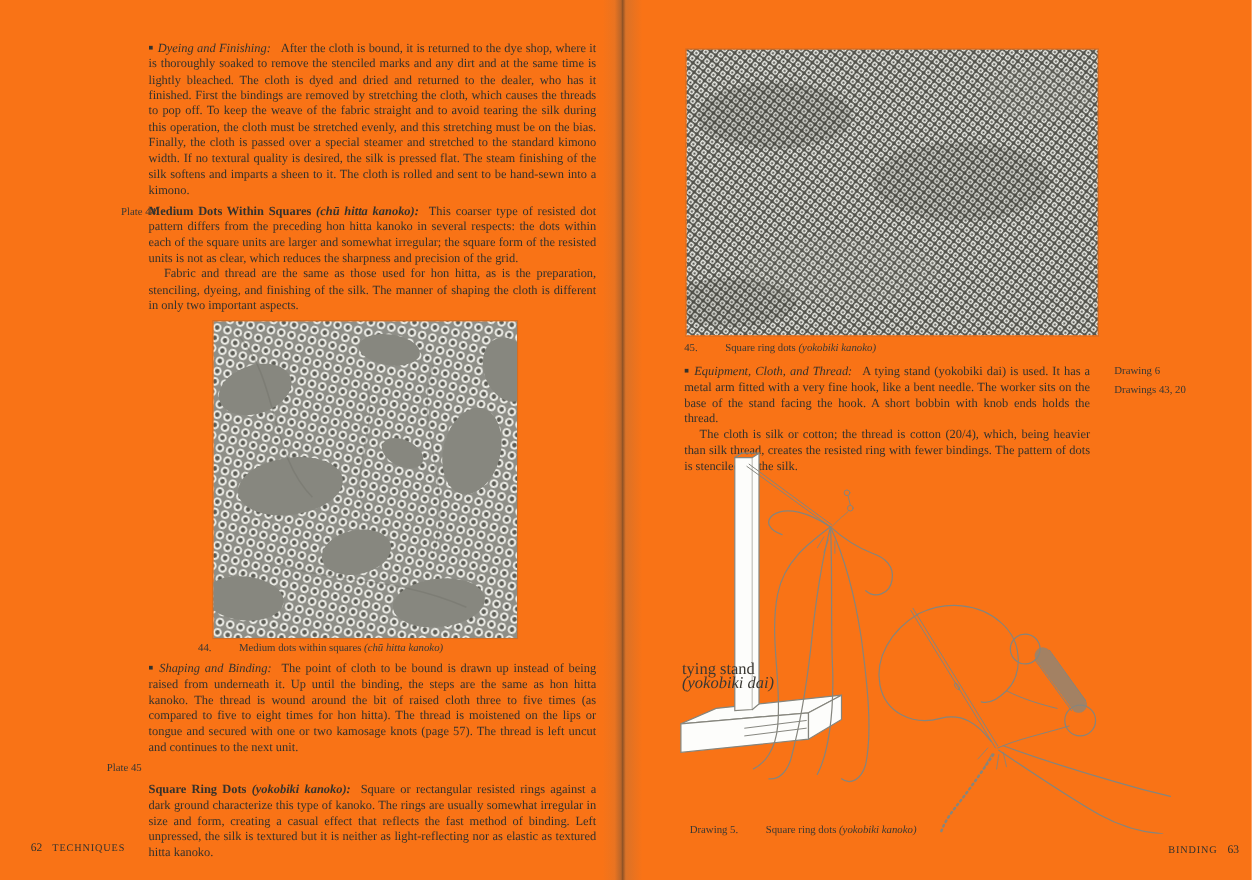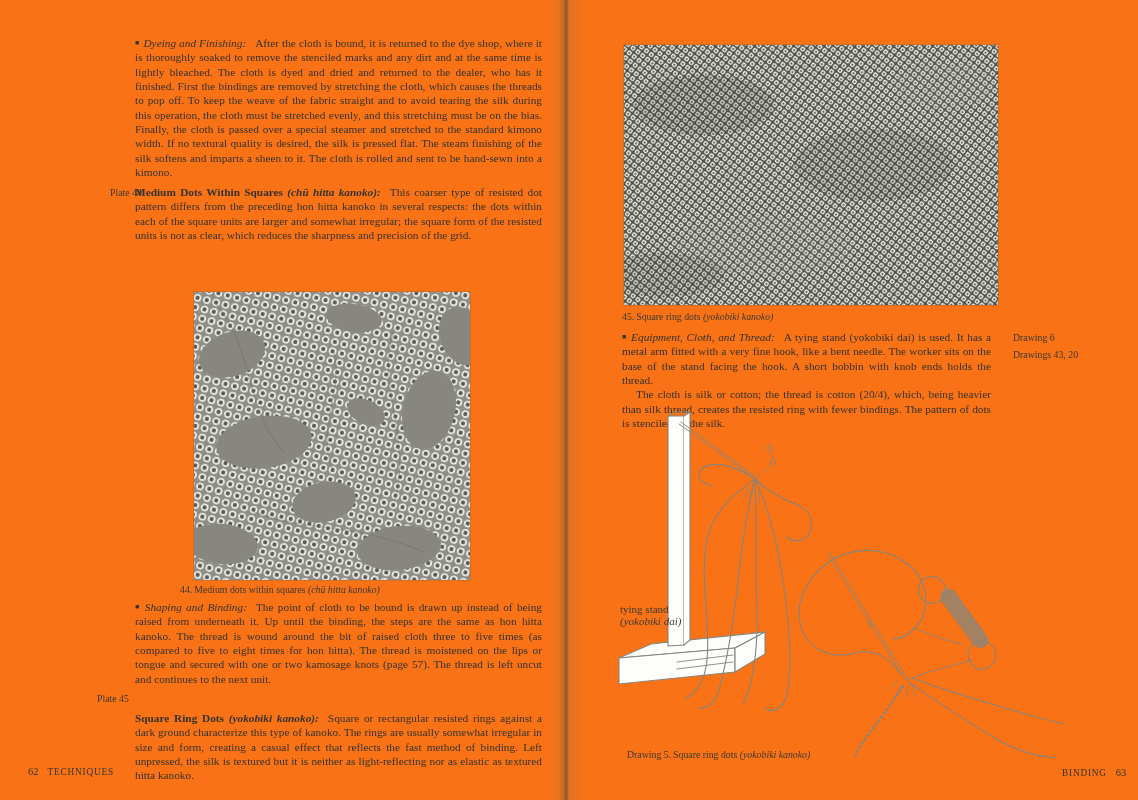--- a/index.html
+++ b/index.html
@@ -11,49 +11,50 @@
   }
   .abs { position:absolute; }
   .jp { margin:0; text-align:justify; font-size:11.3px; line-height:14.35px; color:#34322d; }
   .jp.indent { text-indent:14px; }
   .blt { font-size:7px; vertical-align:2px; padding-right:4px; color:#34322d; }
   .lead-it { font-style:italic; padding-right:9px; }
   .lead-b { font-weight:bold; }
   .lead-bi { font-weight:bold; font-style:italic; padding-right:9px; }
   .margin-note { font-size:9.8px; color:#3a3833; white-space:nowrap; }
   .caption { font-size:9.8px; color:#3a3833; white-space:nowrap; }
-  .cap-num { padding-right:2px; }
+  .cap-num { padding-right:25px; }
   .it { font-style:italic; }
   .footer { font-size:10.5px; color:#34322d; white-space:nowrap; }
   .footer .sc { font-size:9.3px; letter-spacing:0.8px; padding-left:9px; }
   .photo { box-shadow:0 0 0 1px rgba(90,90,85,0.25); }
   .gutter {
     background:linear-gradient(90deg,
       rgba(120,120,112,0) 0%,
       rgba(120,120,112,0.12) 30%,
       rgba(80,80,74,0.38) 46%,
       rgba(55,55,50,0.55) 50%,
       rgba(110,110,102,0.22) 58%,
       rgba(120,120,112,0) 100%);
   }
-  .drawing-label { font-size:11px; line-height:12px; color:#3a3833; white-space:nowrap; }
+  .drawing-label { font-size:15px; line-height:12px; color:#3a3833; white-space:nowrap; }
 </style>
 </head>
 <body>
 
 <div id="book">
 
   <div class="abs jp" style="left:135px; top:36px; width:407px;">
     <span class="blt">■</span><span class="lead-it">Dyeing and Finishing:</span><span>After the cloth is bound, it is returned to the dye shop, where it is thoroughly soaked to remove the stenciled marks and any dirt and at the same time is lightly bleached. The cloth is dyed and dried and returned to the dealer, who has it finished. First the bindings are removed by stretching the cloth, which causes the threads to pop off. To keep the weave of the fabric straight and to avoid tearing the silk during this operation, the cloth must be stretched evenly, and this stretching must be on the bias. Finally, the cloth is passed over a special steamer and stretched to the standard kimono width. If no textural quality is desired, the silk is pressed flat. The steam finishing of the silk softens and imparts a sheen to it. The cloth is rolled and sent to be hand-sewn into a kimono.</span>
   </div>
 
   <div class="abs margin-note" style="left:100px; top:187px;margin-left:10px;">Plate 44</div>
 
   <div class="abs" style="left:135px; top:185px; width:407px;">
     <p class="jp"><span class="lead-b">Medium Dots Within Squares </span><span class="lead-bi">(chū hitta kanoko):</span><span>This coarser type of resisted dot pattern differs from the preceding hon hitta kanoko in several respects: the dots within each of the square units are larger and somewhat irregular; the square form of the resisted units is not as clear, which reduces the sharpness and precision of the grid.</span></p>
+    <p class="jp indent">Fabric and thread are the same as those used for hon hitta, as is the preparation, stenciling, dyeing, and finishing of the silk. The manner of shaping the cloth is different in only two important aspects.</p>
   </div>
 
   <div class="abs photo" style="left:194px; top:292px; width:276px; height:288px;">
     <svg width="276" height="288" viewBox="0 0 276 288">
       <defs>
         <pattern id="dotsL" width="9.6" height="9.6" patternUnits="userSpaceOnUse" patternTransform="rotate(14)">
           <rect width="9.6" height="9.6" fill="#8e8e87"></rect>
           <circle cx="4.8" cy="4.8" r="3" fill="#5b5b54" stroke="#efefe9" stroke-width="1.8"></circle>
         </pattern>
       </defs>

